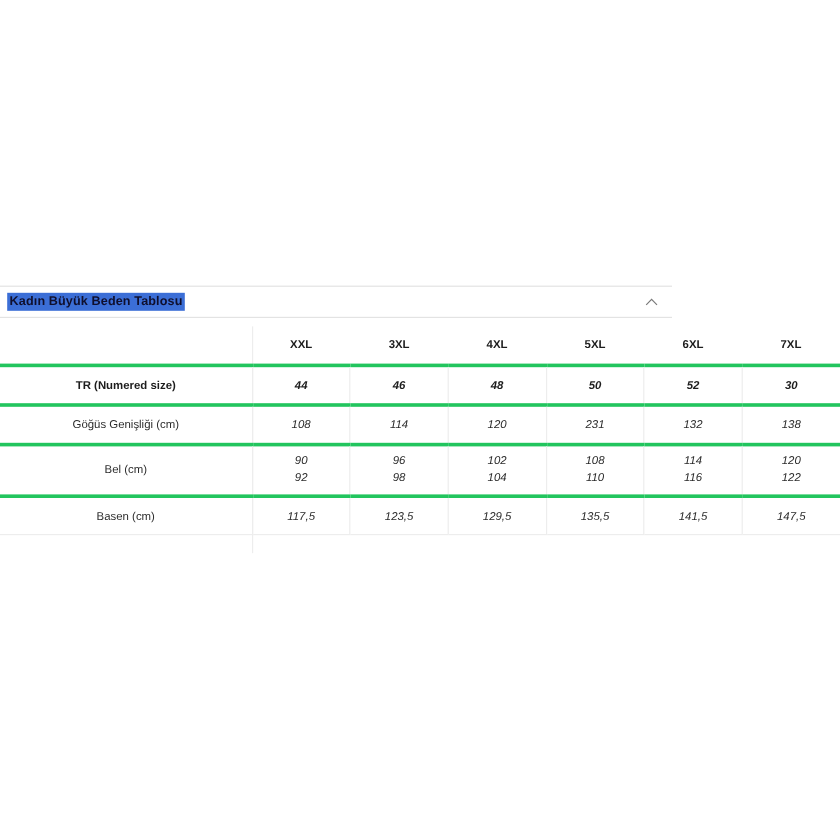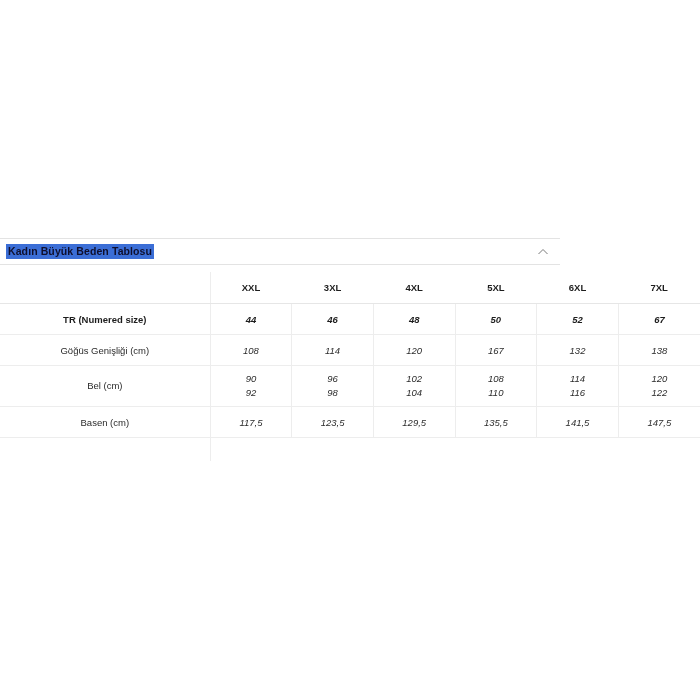--- a/index.html
+++ b/index.html
@@ -88,21 +88,21 @@
     border-bottom: 1px solid #e6e6e6;
   }
   .label-cell {
     text-align: left;
     padding-left: 6px;
     font-size: 9.5px;
     color: #2b2b2b;
   }
   .body-row td {
     height: 30px;
-    border-top: 1px solid #22c55e;
+    border-top: 3px solid #22c55e;
     border-bottom: 1px solid #ededed;
   }
   .body-row td.data-cell {
     border-left: 1px solid #ededed;
     font-style: italic;
   }
   .body-row.bold td {
     font-weight: bold;
     color: #1d1d1d;
   }
@@ -163,28 +163,28 @@
       </tr>
     </thead>
     <tbody>
       <tr class="body-row bold">
         <td class="label-cell">TR (Numered size)</td>
         <td class="data-cell">44</td>
         <td class="data-cell">46</td>
         <td class="data-cell">48</td>
         <td class="data-cell">50</td>
         <td class="data-cell">52</td>
-        <td class="data-cell">67</td>
+        <td class="data-cell">30</td>
       </tr>
       <tr class="body-row">
         <td class="label-cell">Göğüs Genişliği (cm)</td>
         <td class="data-cell">108</td>
         <td class="data-cell">114</td>
         <td class="data-cell">120</td>
-        <td class="data-cell">167</td>
+        <td class="data-cell">231</td>
         <td class="data-cell">132</td>
         <td class="data-cell">138</td>
       </tr>
       <tr class="body-row two-line">
         <td class="label-cell">Bel (cm)</td>
         <td class="data-cell">
           <span class="stacked">
             <span>90</span>
             <span>92</span>
           </span>

